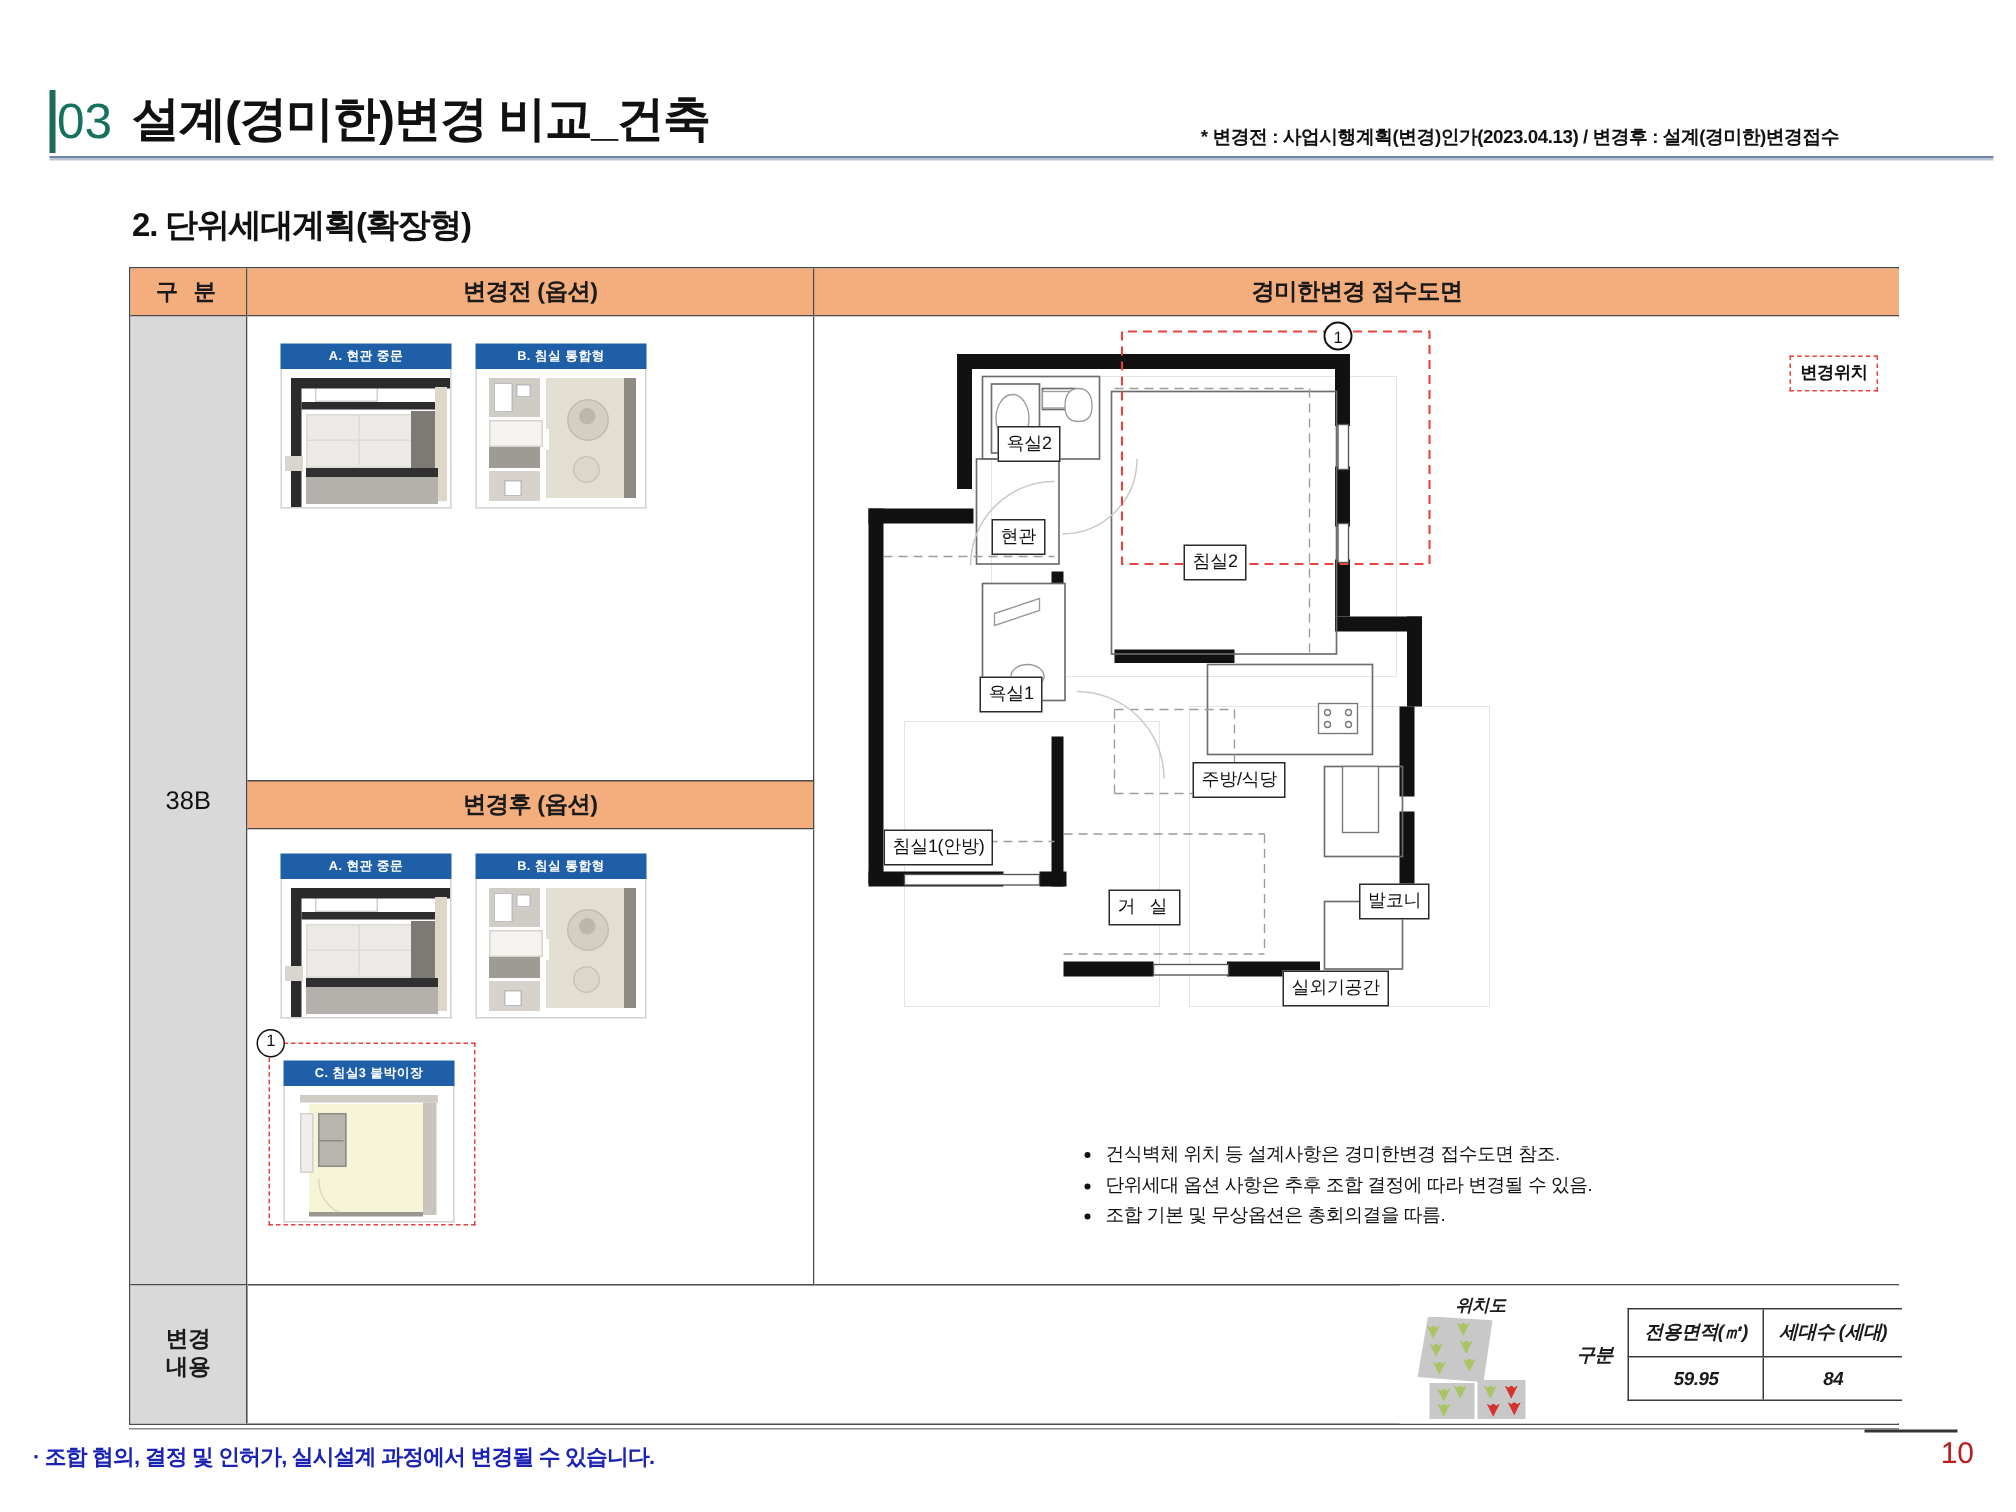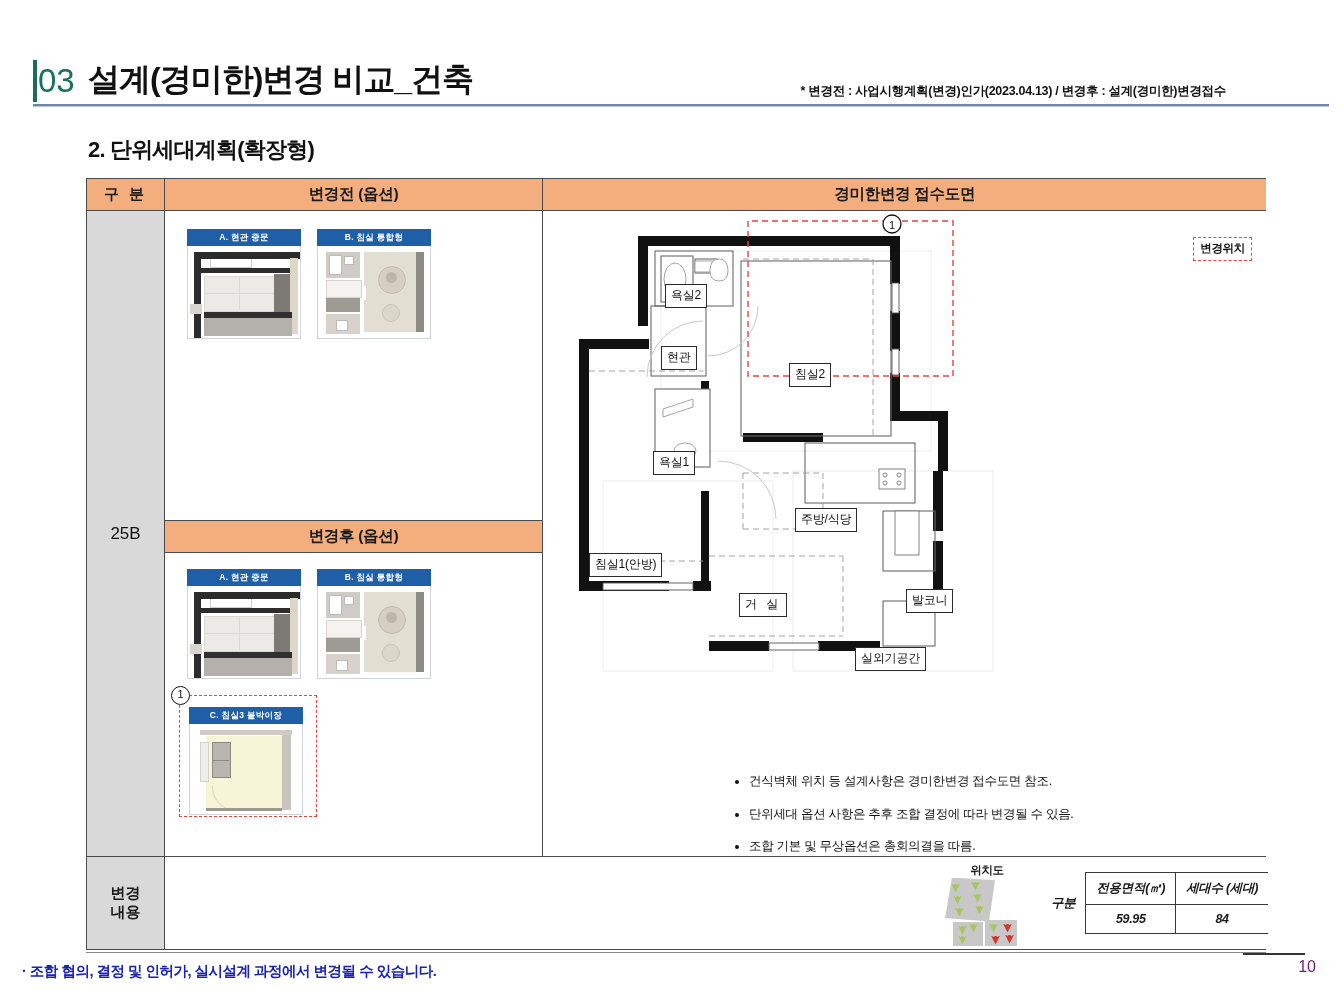--- a/index.html
+++ b/index.html
@@ -248,21 +248,21 @@
     position: absolute; right: 14px; top: 26px;
     border: 1.4px dashed #e8433f;
     padding: 3px 6px 4px;
     font-size: 11.5px; font-weight: bold; color: #111;
     letter-spacing: -0.3px;
   }
   .notes {
     position: absolute; left: 178px; top: 548px;
     font-size: 12.5px; line-height: 1.65; letter-spacing: -0.3px; color: #111;
   }
-  .notes li { margin: 12px; padding: 0; }
+  .notes li { margin: 0; padding: 0; }
   .notes ul { margin: 0; padding-left: 16px; list-style: disc; }
 
   
   .plate {
     position: absolute;
     border: 1px solid #2a2a2a;
     background: #fff;
     font-size: 12px;
     color: #111;
     padding: 2px 5px 3px;
@@ -307,21 +307,21 @@
   .area-tbl .vline { border-left: 1.3px solid #3a3a3a; }
   .area-tbl .gubun-cell { border-top: none; border-bottom: none; }
 
   
   .footer-note {
     position: absolute; left: 22px; top: 962px;
     font-size: 14.5px; font-weight: bold; color: #1a23b4; letter-spacing: -0.5px;
   }
   .page-no {
     position: absolute; right: 28px; top: 958px;
-    font-size: 16px; color: #701a75;
+    font-size: 20px; color: #b91c1c;
   }
   .page-rule {
     position: absolute; left: 1243px; top: 953px; width: 62px; height: 1.5px; background: #333;
   }
   .top-rule-small {
     position: absolute; left: 86px; top: 952px; width: 1180px; height: 1px; background: #888;
   }
 </style>
 </head>
 <body>
@@ -335,21 +335,21 @@
 </div>
 
 <div class="section-title">2. 단위세대계획(확장형)</div>
 
 <div class="tbl">
 
   <div class="cell-border th-gubun">구 분</div>
   <div class="cell-border th-before">변경전 (옵션)</div>
   <div class="cell-border th-plan">경미한변경 접수도면</div>
 
-  <div class="cell-border td-type">25B</div>
+  <div class="cell-border td-type">38B</div>
 
   <div class="cell-border td-before">
     <div class="opt-wrap" style="left:22px; top:18px;">
 
       <div class="opt-card">
         <div class="opt-cap">A. 현관 중문</div>
         <div class="opt-img">
           <div class="mA-bg"></div>
             <div class="mA-white"></div>
           <div class="mA-topwall"></div>
@@ -597,21 +597,21 @@
     </div>
   </div>
 
   <div class="cell-border td-change-label">
     <span>변경</span>
     <span>내용</span>
   </div>
 
 
   <div class="cell-border td-info">
-    <div style="width:116px; padding-left:6px;">
+    <div style="width:116px; padding-left:6px;font-style:italic;">
       <div class="loc-title">위치도</div>
       <div class="loc-map">
         <div class="lm-poly"></div>
         <div class="lm-b1"></div>
         <div class="lm-b2"></div>
         <div class="tree" style="left:12px; top:6px;"></div>
         <div class="tree" style="left:32px; top:4px;"></div>
         <div class="tree" style="left:14px; top:18px;"></div>
         <div class="tree" style="left:34px; top:16px;"></div>
         <div class="tree" style="left:16px; top:30px;"></div>

